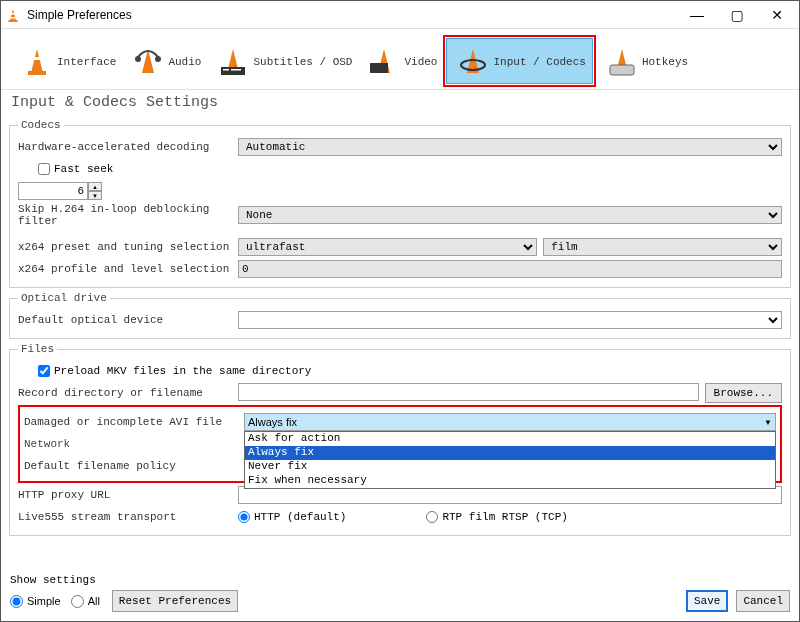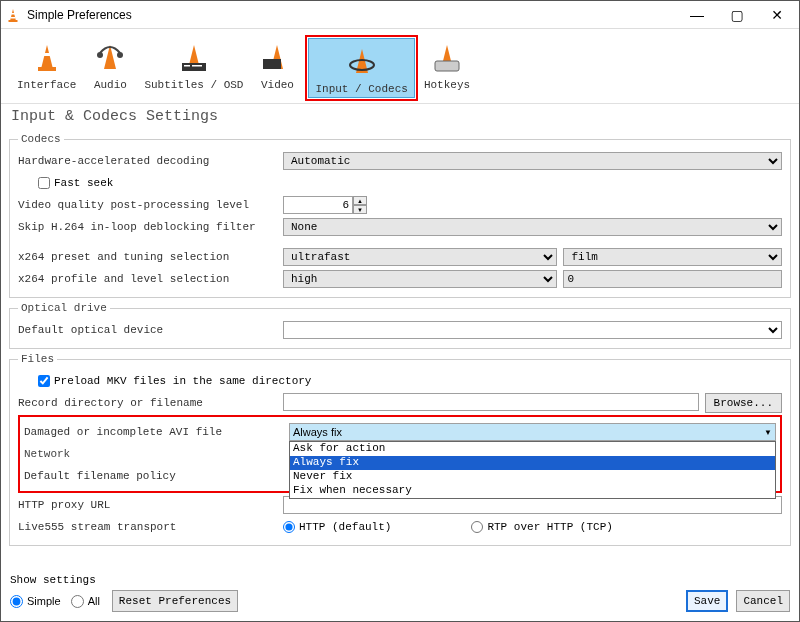--- a/index.html
+++ b/index.html
@@ -3,31 +3,31 @@
 <meta charset="utf-8">
 <style>
 * { box-sizing: border-box; margin: 0; padding: 0; font-family: "Segoe UI", Tahoma, sans-serif; font-size: 11px; }
 body { background: #fff; width: 800px; height: 622px; overflow: hidden; border: 1px solid #555; }
 .titlebar { display: flex; align-items: center; height: 28px; padding: 0 2px; border-bottom: 1px solid #ddd; }
 .titlebar .icon-wrap { width: 20px; display: flex; justify-content: center; }
 .titlebar .title { flex: 1; padding-left: 4px; font-size: 12px; }
 .titlebar .winbtns { display: flex; }
 .titlebar .winbtn { width: 40px; height: 28px; display: flex; align-items: center; justify-content: center; font-size: 14px; font-family: Arial; }
 .toolbar { display: flex; padding: 6px 10px 2px 10px; gap: 0; border-bottom: 1px solid #e0e0e0; }
-.toolbar-item { display: flex; flex-direction: column; align-items: center; padding: 2px 6px; min-width: 56px; cursor: pointer; }
+.toolbar-item { display: flex; flex-direction: row; align-items: center; padding: 2px 6px; min-width: 56px; cursor: pointer; }
 .toolbar-item .cone { width: 40px; height: 40px; display:flex; align-items:center; justify-content:center; }
 .toolbar-item .lbl { font-family: "Courier New", monospace; font-size: 11px; margin-top: 2px; color:#333; }
 .toolbar-item.sel { background: #9fd8f5; border: 1px solid #4aa3d8; }
 .toolbar-red { border: 2px solid #e00; padding:1px; }
 .heading { font-family: "Courier New", monospace; font-size: 15px; color: #555; padding: 4px 10px 8px 10px; }
 .content { padding: 0 8px; }
 fieldset { border: 1px solid #ccc; margin-bottom: 4px; padding: 4px 8px 6px 8px; }
 legend { font-family: "Courier New", monospace; font-size: 11px; padding: 0 3px; color:#444; }
 .row { display: flex; align-items: center; min-height: 20px; margin: 2px 0; }
-.row .label { width: 265px; font-family: "Courier New", monospace; font-size: 11px; color:#333; }
+.row .label { width: 220px; font-family: "Courier New", monospace; font-size: 11px; color:#333; }
 .row .field { flex: 1; display: flex; gap: 6px; }
 select, input[type=text] { width: 100%; height: 18px; border: 1px solid #a0a0a0; background: #e6e6e6; font-family: "Courier New", monospace; font-size: 11px; padding: 0 3px; }
 input[type=text].white { background: #fff; }
 .spin { display:flex; align-items:center; }
 .spin input { width: 70px; text-align: right; padding-right: 3px; background:#fff; }
 .spin .spinbtns { display:flex; flex-direction:column; }
 .spin .spinbtns div { width:14px; height:9px; border:1px solid #999; background:#eee; font-size:6px; display:flex; align-items:center; justify-content:center; line-height:1; }
 .chk { display: flex; align-items: center; gap: 4px; padding-left: 20px; }
 .chk input { width: 12px; height: 12px; }
 .chk span { font-family: "Courier New", monospace; font-size: 11px; }
@@ -151,21 +151,20 @@
           <select><option>Automatic</option></select>
         </div>
   </div>
   <div class="row">
     <div class="chk">
       <input type="checkbox" style="">
       <span>Fast seek</span>
     </div>
   </div>
   <div class="row">
-    <div class="label">Video quality post-processing level</div>
     <div class="field">
       <div class="spin">
         <input type="text" value="6" style="">
         <div class="spinbtns">
               <div>▲</div>
               <div>▼</div>
             </div>
       </div>
     </div>
   </div>
@@ -179,21 +178,20 @@
   <div class="row">
     <div class="label">x264 preset and tuning selection</div>
     <div class="field sel2">
       <select><option>ultrafast</option></select>
       <select><option>film</option></select>
     </div>
   </div>
   <div class="row">
     <div class="label">x264 profile and level selection</div>
     <div class="field sel2">
-      <select><option>high</option></select>
       <input type="text" value="0" style="">
     </div>
   </div>
 </fieldset>
 
 <fieldset>
   <legend>Optical drive</legend>
   <div class="row">
     <div class="label">Default optical device</div>
     <div class="field">
@@ -252,21 +250,21 @@
   </div>
   <div class="row">
     <div class="label">Live555 stream transport</div>
     <div class="field" style="gap:80px">
       <div class="radio-row">
             <input type="radio" checked="" style="">
             <span>HTTP (default)</span>
           </div>
       <div class="radio-row">
             <input type="radio" style="">
-            <span>RTP over HTTP (TCP)</span>
+            <span>RTP film RTSP (TCP)</span>
           </div>
     </div>
   </div>
 </fieldset>
 
 </div>
 
 <div class="footer">
   <div class="footer-left">
     <div class="lbl">Show settings</div>

